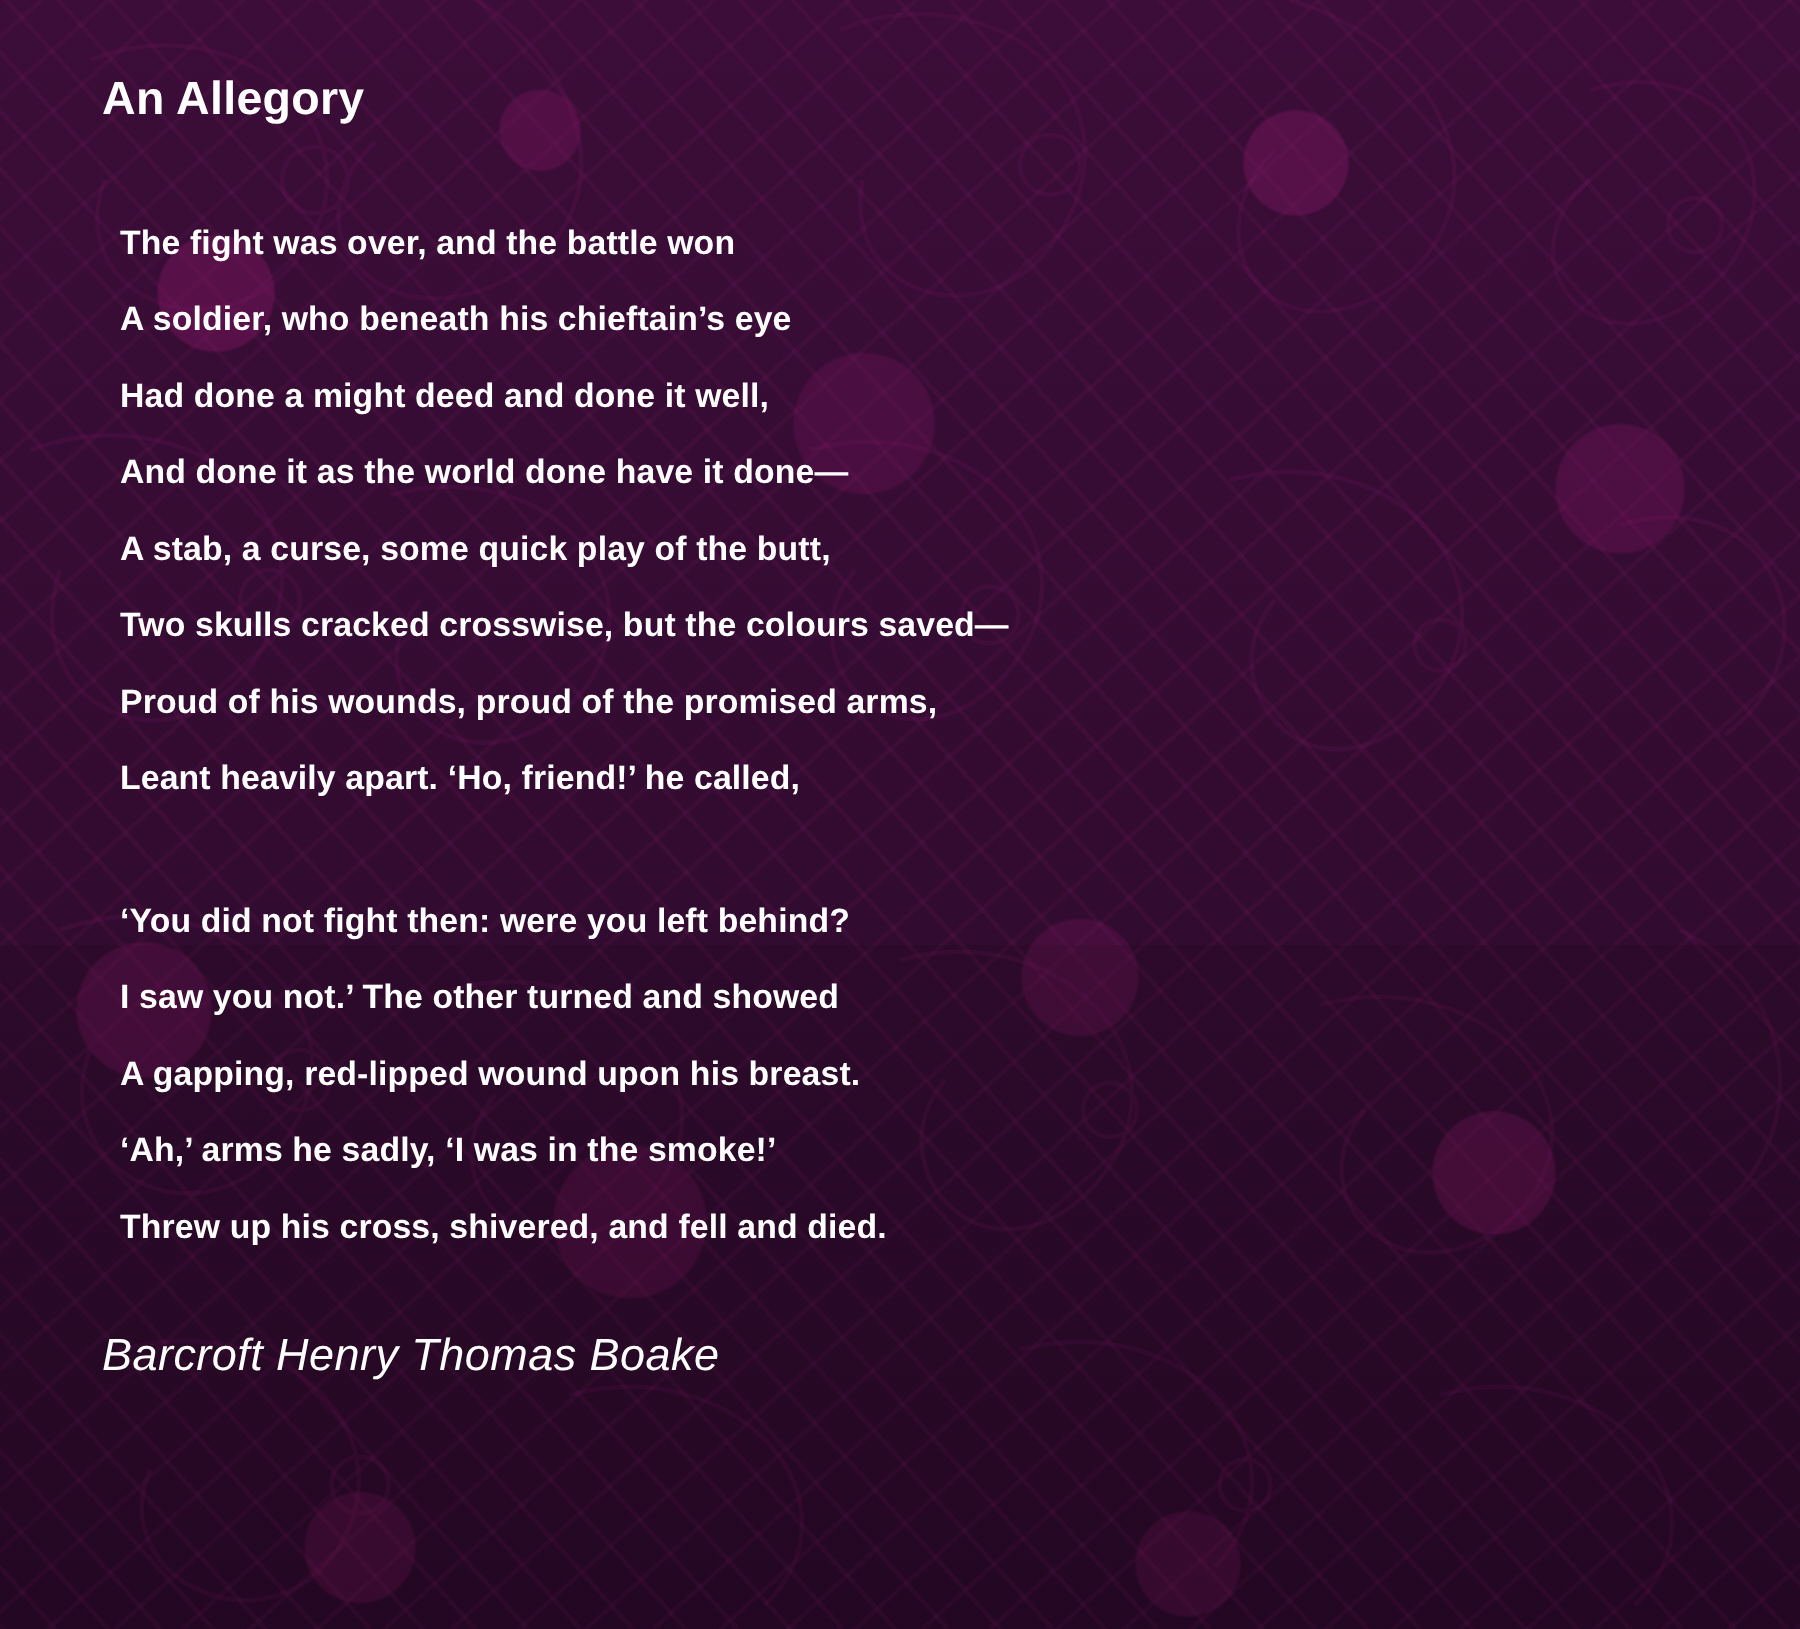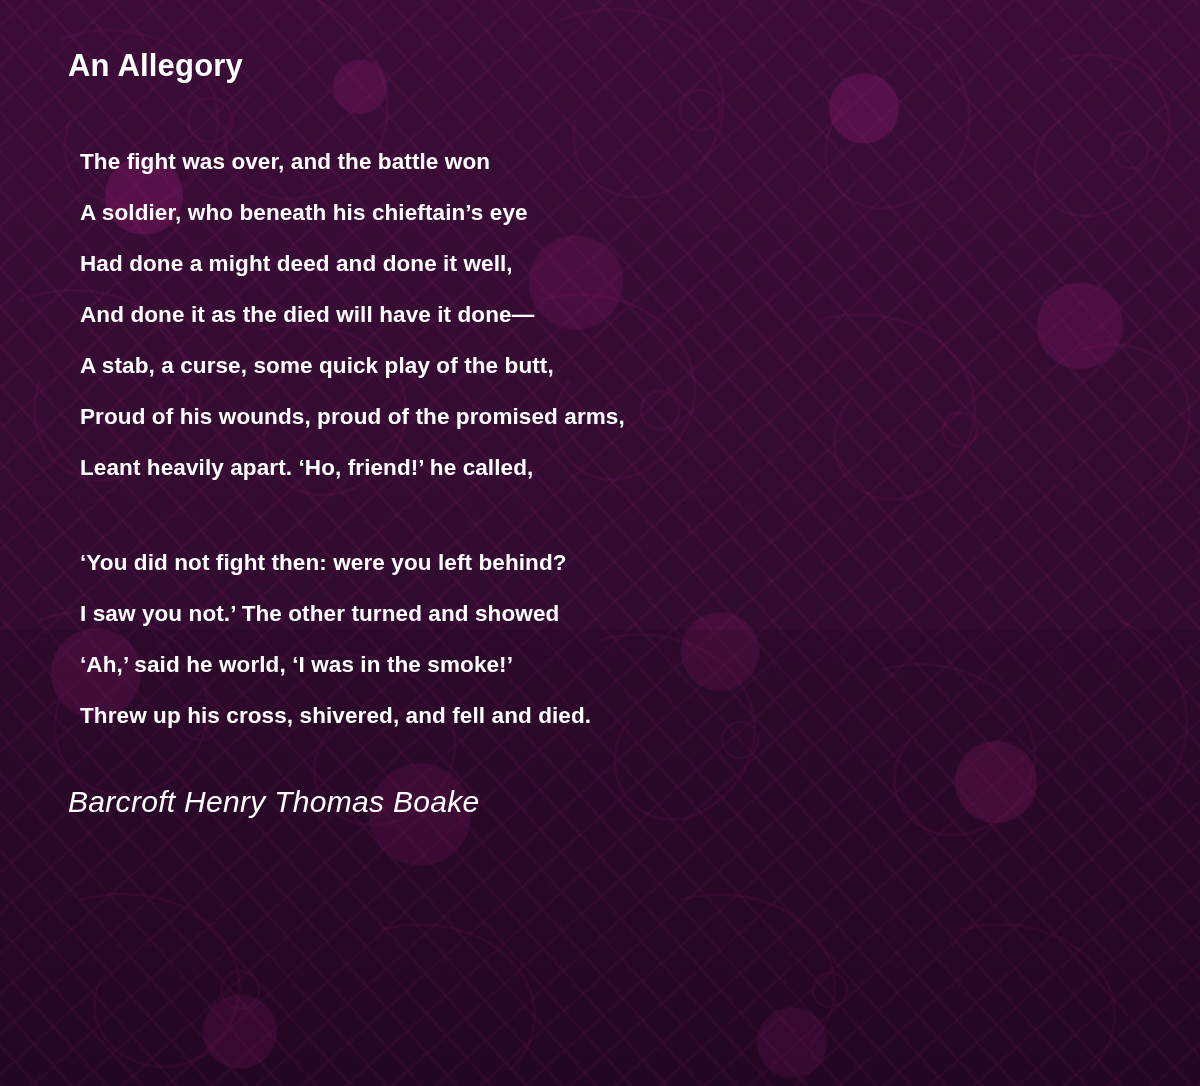--- a/index.html
+++ b/index.html
@@ -131,29 +131,31 @@
   <div class="tone-break"></div>
 
   <div class="content">
 
     <h1 class="poem-title">An Allegory</h1>
 
     <div class="stanza">
       <div class="poem-line">The fight was over, and the battle won</div>
       <div class="poem-line">A soldier, who beneath his chieftain’s eye</div>
       <div class="poem-line">Had done a might deed and done it well,</div>
-      <div class="poem-line">And done it as the died will have it done—</div>
+      <div class="poem-line">And done it as the world done have it done—</div>
       <div class="poem-line">A stab, a curse, some quick play of the butt,</div>
+      <div class="poem-line">Two skulls cracked crosswise, but the colours saved—</div>
       <div class="poem-line">Proud of his wounds, proud of the promised arms,</div>
       <div class="poem-line">Leant heavily apart. ‘Ho, friend!’ he called,</div>
     </div>
 
     <div class="stanza">
       <div class="poem-line">‘You did not fight then: were you left behind?</div>
       <div class="poem-line">I saw you not.’ The other turned and showed</div>
-      <div class="poem-line">‘Ah,’ said he world, ‘I was in the smoke!’</div>
+      <div class="poem-line">A gapping, red-lipped wound upon his breast.</div>
+      <div class="poem-line">‘Ah,’ arms he sadly, ‘I was in the smoke!’</div>
       <div class="poem-line">Threw up his cross, shivered, and fell and died.</div>
     </div>
 
     <div class="poem-author">Barcroft Henry Thomas Boake</div>
 
   </div>
 </div>
 
 </body></html>

